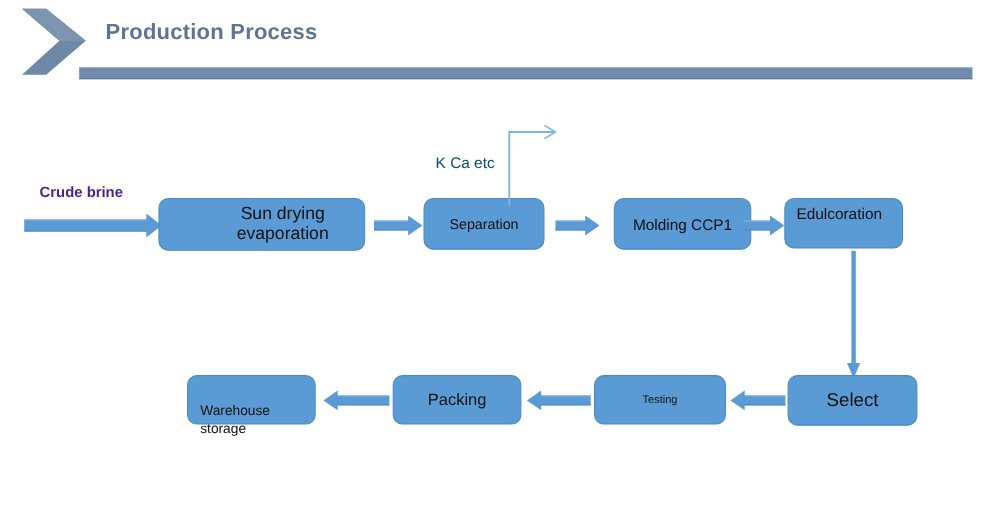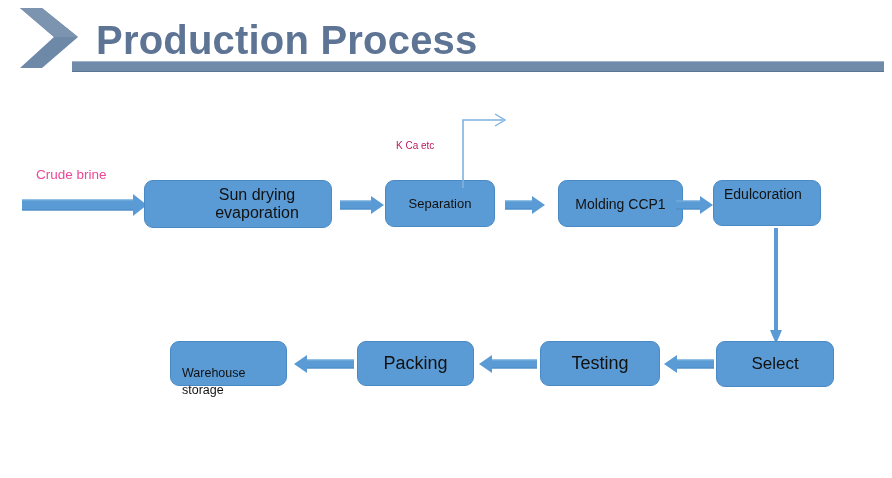--- a/index.html
+++ b/index.html
@@ -21,21 +21,21 @@
 
   #chevron-mark {
     position: absolute;
     left: 18px; top: 6px;
     width: 62px; height: 64px;
   }
 
   #slide-title {
     position: absolute;
     left: 96px; top: 18px;
-    font-size: 40px;
+    font-size: 20px;
     font-weight: bold;
     letter-spacing: 0.2px;
     color: #5d7494;
     white-space: nowrap;
   }
 
   #title-rule {
     position: absolute;
     left: 72px; top: 61px;
     width: 812px; height: 9px;
@@ -67,22 +67,22 @@
     text-align: left;
   }
 
   #node-sun-drying      { left: 144px; top: 180px; width: 188px; height: 48px; font-size: 16px; padding-left: 38px; }
   #node-separation      { left: 385px; top: 180px; width: 110px; height: 47px; font-size: 13px; }
   #node-molding         { left: 545px; top: 180px; width: 125px; height: 47px; font-size: 14px; margin-left: 13px; }
   #node-edulcoration    { left: 713px; top: 180px; width: 108px; height: 46px; font-size: 14px; }
   #node-edulcoration .node-label { padding: 5px 0 0 10px; }
 
   #node-select          { left: 716px; top: 341px; width: 118px; height: 46px; font-size: 17px; }
-  #node-testing         { left: 540px; top: 341px; width: 120px; height: 45px; font-size: 18px; }
-  #node-packing         { left: 357px; top: 341px; width: 117px; height: 45px; font-size: 18px; }
+  #node-testing         { left: 540px; top: 341px; width: 120px; height: 45px; font-size: 10px; }
+  #node-packing         { left: 357px; top: 341px; width: 117px; height: 45px; font-size: 15px; }
   #node-warehouse       { left: 170px; top: 341px; width: 117px; height: 45px; font-size: 12.5px; line-height: 17px; }
   #node-warehouse .node-label { padding: 23px 0 0 11px; }
 
   
   .arrow { position: absolute; }
 
   
   .arrow-r .tail {
     position: absolute; left: 0; top: 50%;
     transform: translateY(-50%);
@@ -139,31 +139,31 @@
 
   
   #arrow-edu-to-select { position: absolute; left: 766px; top: 228px; width: 20px; height: 116px; }
 
   
   #connector-byproduct { position: absolute; left: 455px; top: 110px; width: 60px; height: 78px; }
 
   #label-byproduct {
     position: absolute;
     left: 396px; top: 140px;
-    font-size: 10px;
-    color: #be185d;
+    font-size: 14px;
+    color: #0c4a6e;
     white-space: nowrap;
   }
 
   #label-crude-brine {
     position: absolute;
     left: 36px; top: 167px;
     font-size: 13.5px;
-    font-weight: normal;
-    color: #ec4899;
+    font-weight: bold;
+    color: #4c1d95;
     white-space: nowrap;
   }
 </style>
 </head>
 <body>
 
 <div id="slide-header">
 
   <svg id="chevron-mark" viewBox="0 0 62 64">
     <polygon points="2,2 24,2 60,31 24,62 2,62 36,31" fill="#6E88A8"></polygon>

